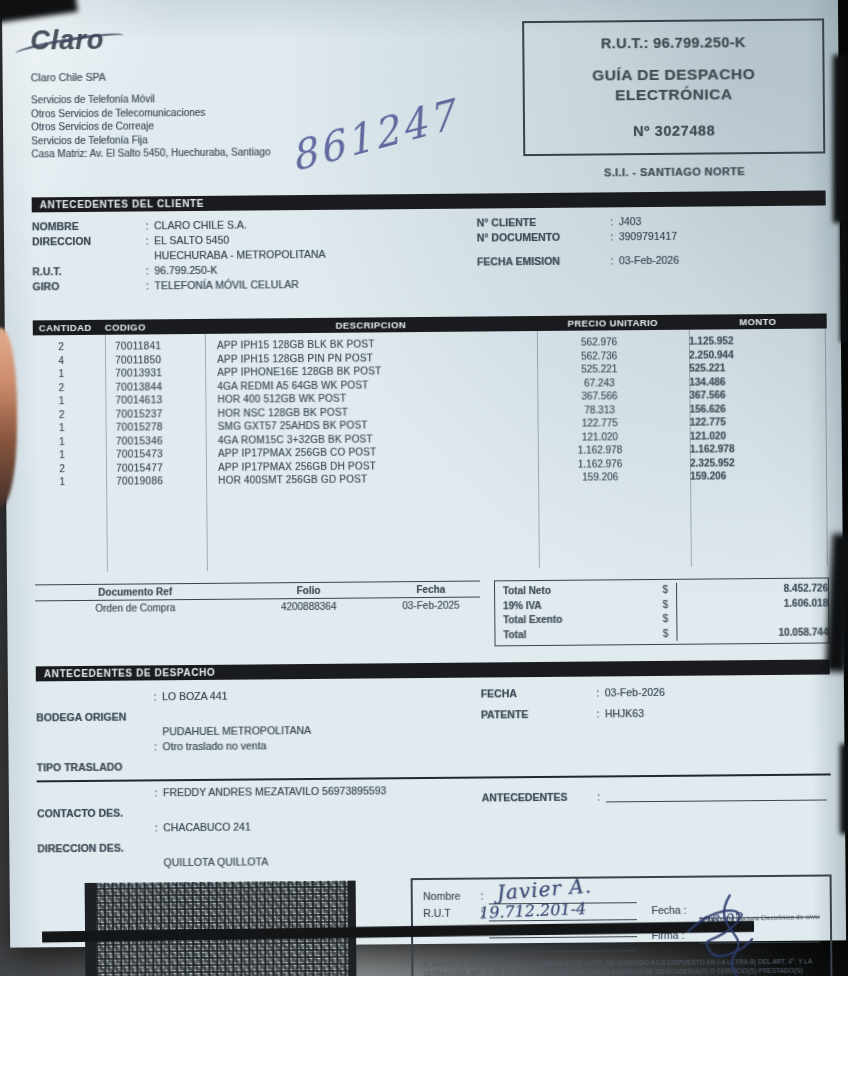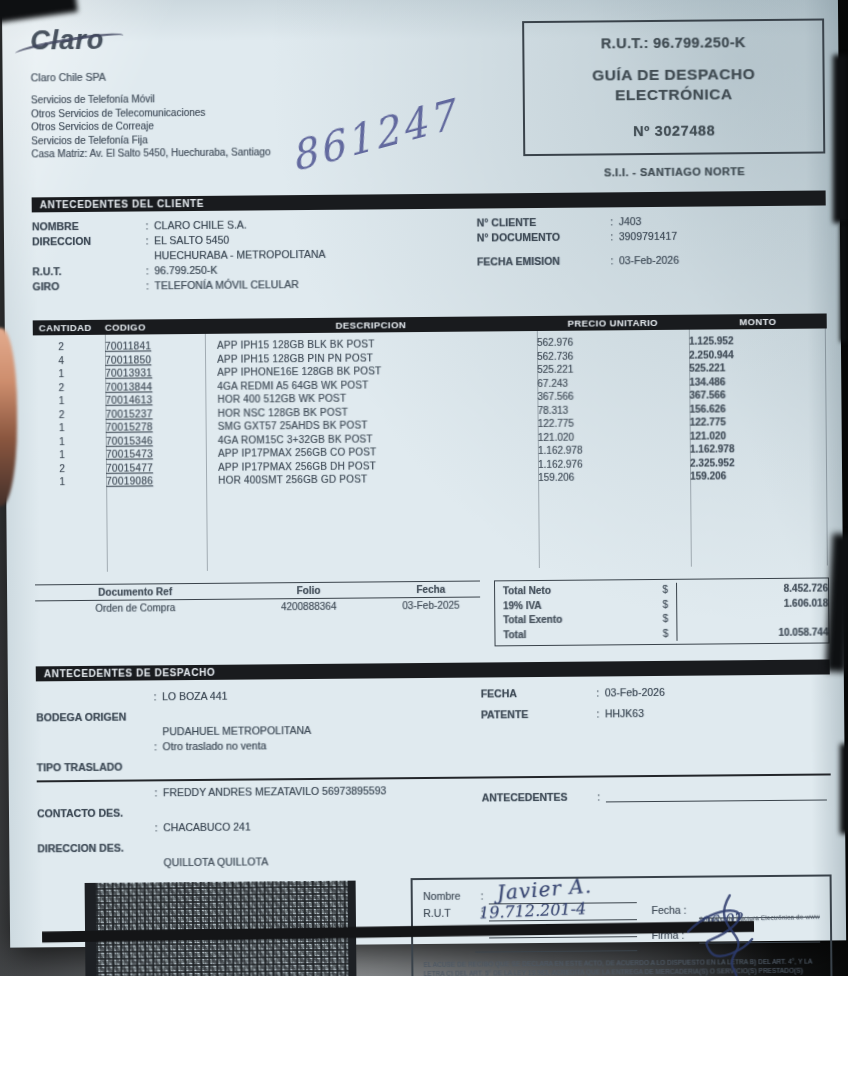--- a/index.html
+++ b/index.html
@@ -63,23 +63,23 @@
   .items-head{display:grid;grid-template-columns:var(--cols);background:#191b1e;color:#dfe3e6;
     font-size:9.5px;font-weight:bold;height:15px;line-height:15px;letter-spacing:.4px;}
   .h-qty{padding-left:6px;}
   .h-desc{text-align:center;}
   .h-pu,.h-monto{text-align:center;}
   .items-body{position:relative;min-height:232px;padding-top:5px;}
   .vline{position:absolute;top:0;bottom:0;width:1px;background:rgba(58,68,78,.38);}
   .v1{left:72px;} .v2{left:172px;} .v3{left:calc(100% - 290px);} .v4{left:calc(100% - 138px);} .v5{left:calc(100% - 2px);}
   .irow{display:grid;grid-template-columns:var(--cols);font-size:10px;line-height:13.5px;color:#47525c;}
   .c-qty{text-align:center;padding-right:16px;}
-  .c-code{letter-spacing:.3px;text-decoration:underline;}
+  .c-code{padding-left:10px;letter-spacing:.3px;}
   .c-desc{padding-left:12px;letter-spacing:.2px;}
-  .c-pu{text-align:left;padding-right:28px;}
+  .c-pu{text-align:center;padding-right:28px;}
   .c-monto{padding-right:12px;font-weight:bold;}
   
   .ref-tot{display:flex;gap:14px;margin-top:12px;align-items:flex-start;}
   .ref{width:56%;font-size:10px;color:#47525c;}
   .ref-head,.ref-row{display:grid;grid-template-columns:45% 33% 22%;text-align:center;}
   .ref-head{border-top:1.5px solid #39424a;border-bottom:1.5px solid #39424a;
     font-weight:bold;height:15px;line-height:15px;}
   .ref-row{height:16px;line-height:16px;}
   .totales{flex:1;border:1.5px solid #39424a;font-size:10px;color:#47525c;padding:3px 0;}
   .t-row{display:grid;grid-template-columns:1fr 22px 152px;line-height:14.5px;}

